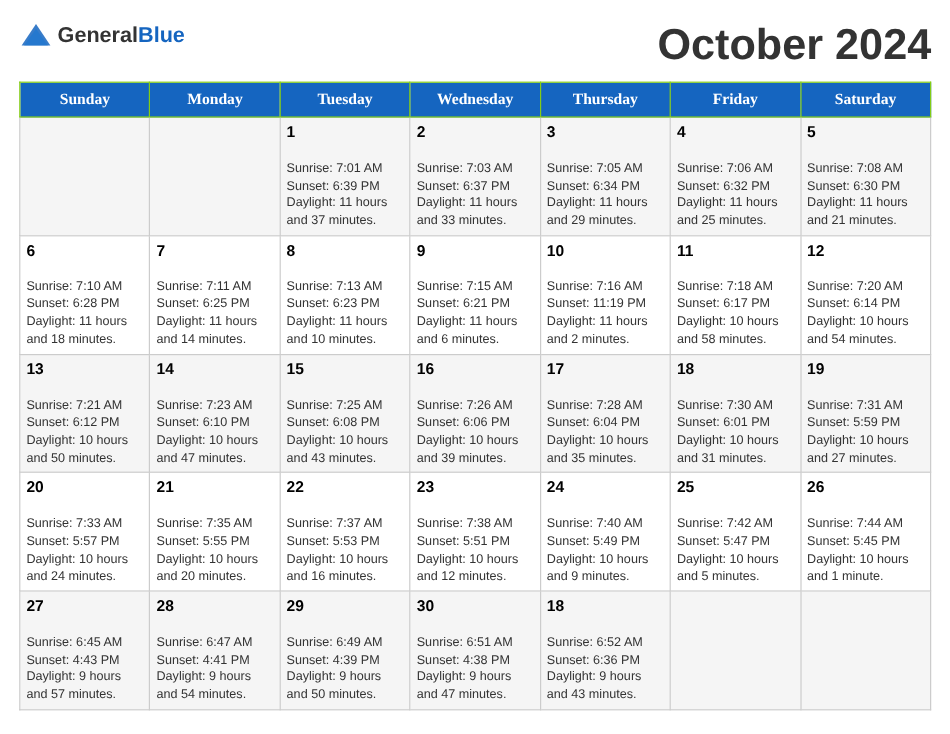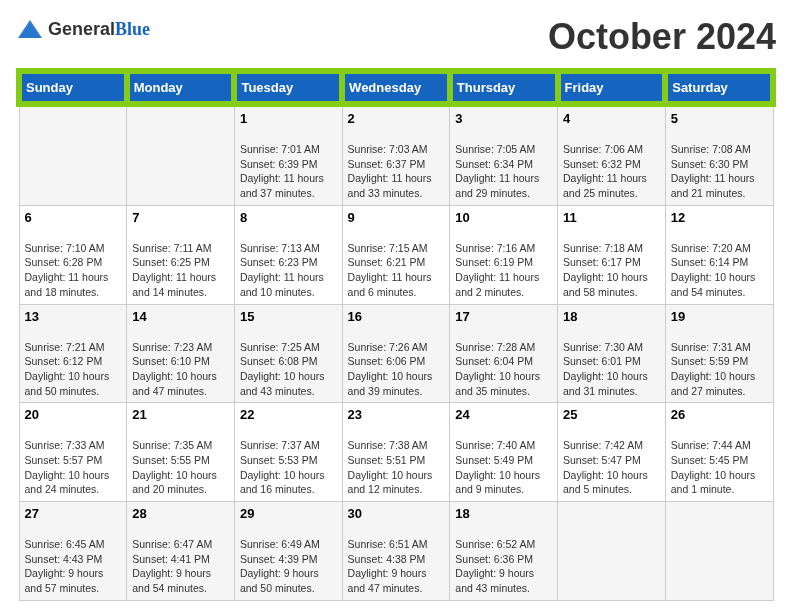--- a/index.html
+++ b/index.html
@@ -26,21 +26,20 @@
     }
     .logo-general {
       font-size: 18px;
       font-weight: bold;
       color: #333;
     }
     .logo-blue {
       font-size: 18px;
       font-weight: bold;
       color: #1565c0;
-      font-family: Liberation Serif, serif;
     }
     .logo-icon {
       width: 28px;
       height: 28px;
       margin-right: 4px;
     }
     .title-area {
     }
     .month-title {
       font-size: 36px;
@@ -53,24 +52,25 @@
     }
     table {
       width: 100%;
       border-collapse: collapse;
       font-size: 11px;
     }
     thead tr th {
       background-color: #1565c0;
       color: #fff;
       padding: 6px 4px;
-      text-align: left;
+      text-align: center;
       font-size: 13px;
       font-weight: bold;
-      border: 6px solid #84cc16;
+      border: 1px solid #84cc16;
+      font-family: Liberation Serif, serif;
     }
     tbody tr td {
       border: 1px solid #ccc;
       vertical-align: top;
       padding: 4px 5px;
       min-height: 80px;
       height: 90px;
       width: 14.28%;
     }
     tbody tr:nth-child(odd) td {
@@ -180,21 +180,21 @@
         </td>
         <td>
           <span class="day-num">9</span>
           <div class="cell-content">Sunrise: 7:15 AM
 Sunset: 6:21 PM
 Daylight: 11 hours and 6 minutes.</div>
         </td>
         <td>
           <span class="day-num">10</span>
           <div class="cell-content">Sunrise: 7:16 AM
-Sunset: 6:19 PM
+Sunset: 11:19 PM
 Daylight: 11 hours and 2 minutes.</div>
         </td>
         <td>
           <span class="day-num">11</span>
           <div class="cell-content">Sunrise: 7:18 AM
 Sunset: 6:17 PM
 Daylight: 10 hours and 58 minutes.</div>
         </td>
         <td>
           <span class="day-num">12</span>

